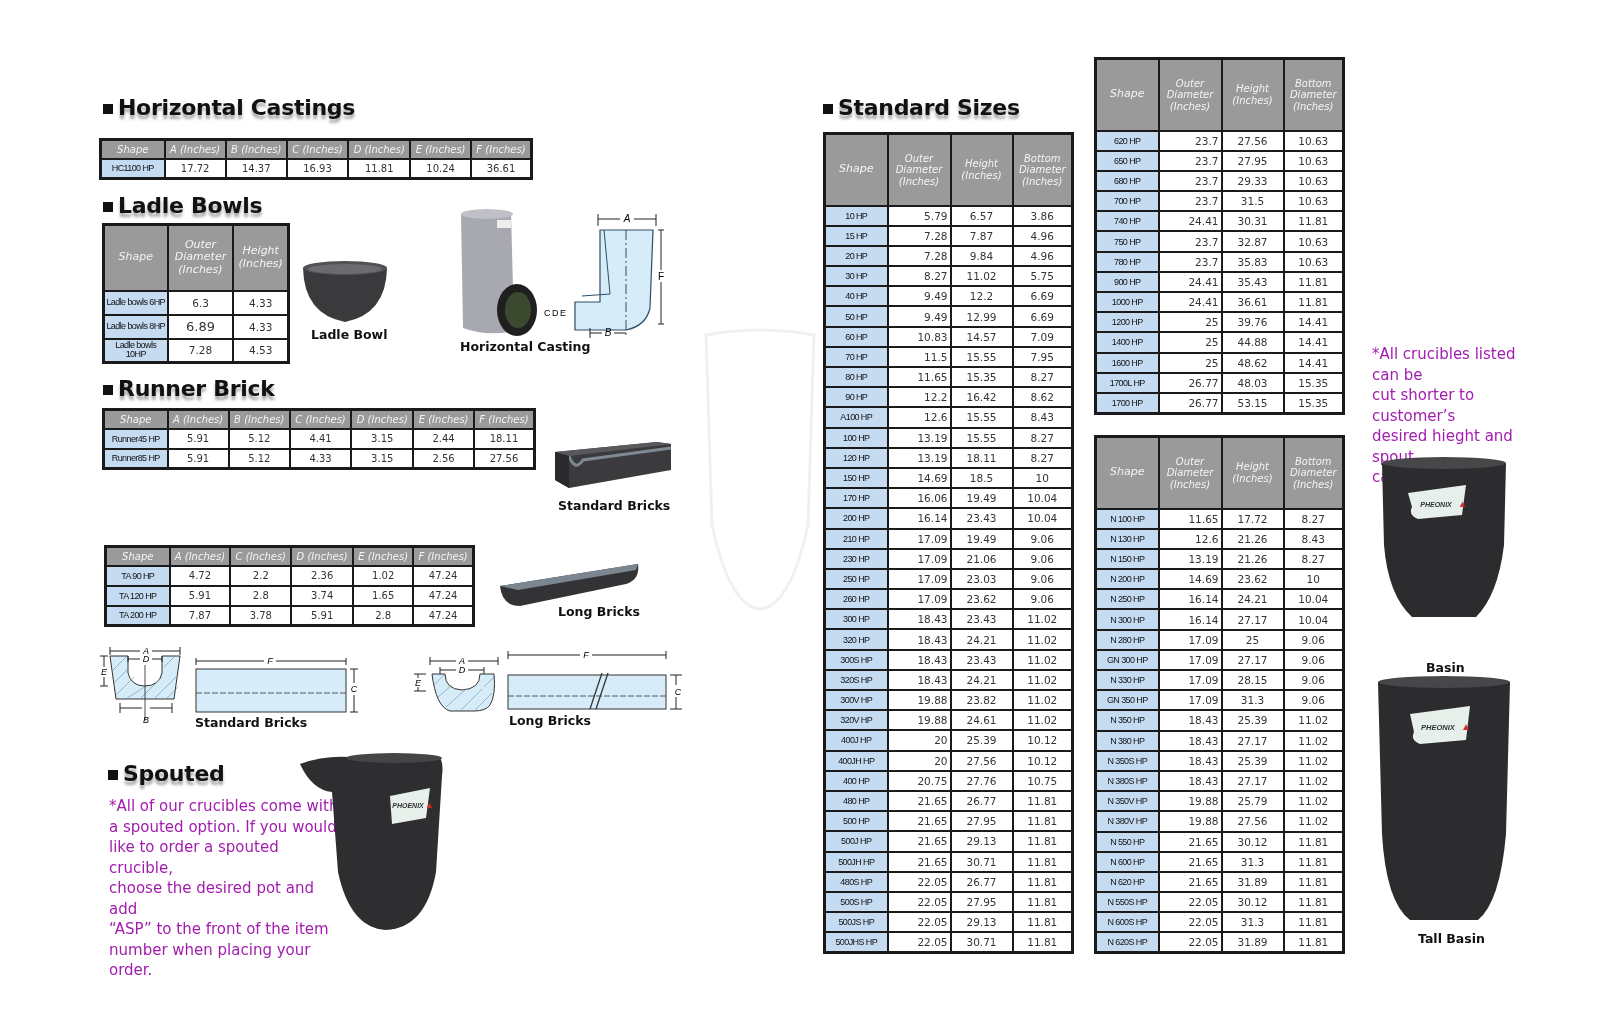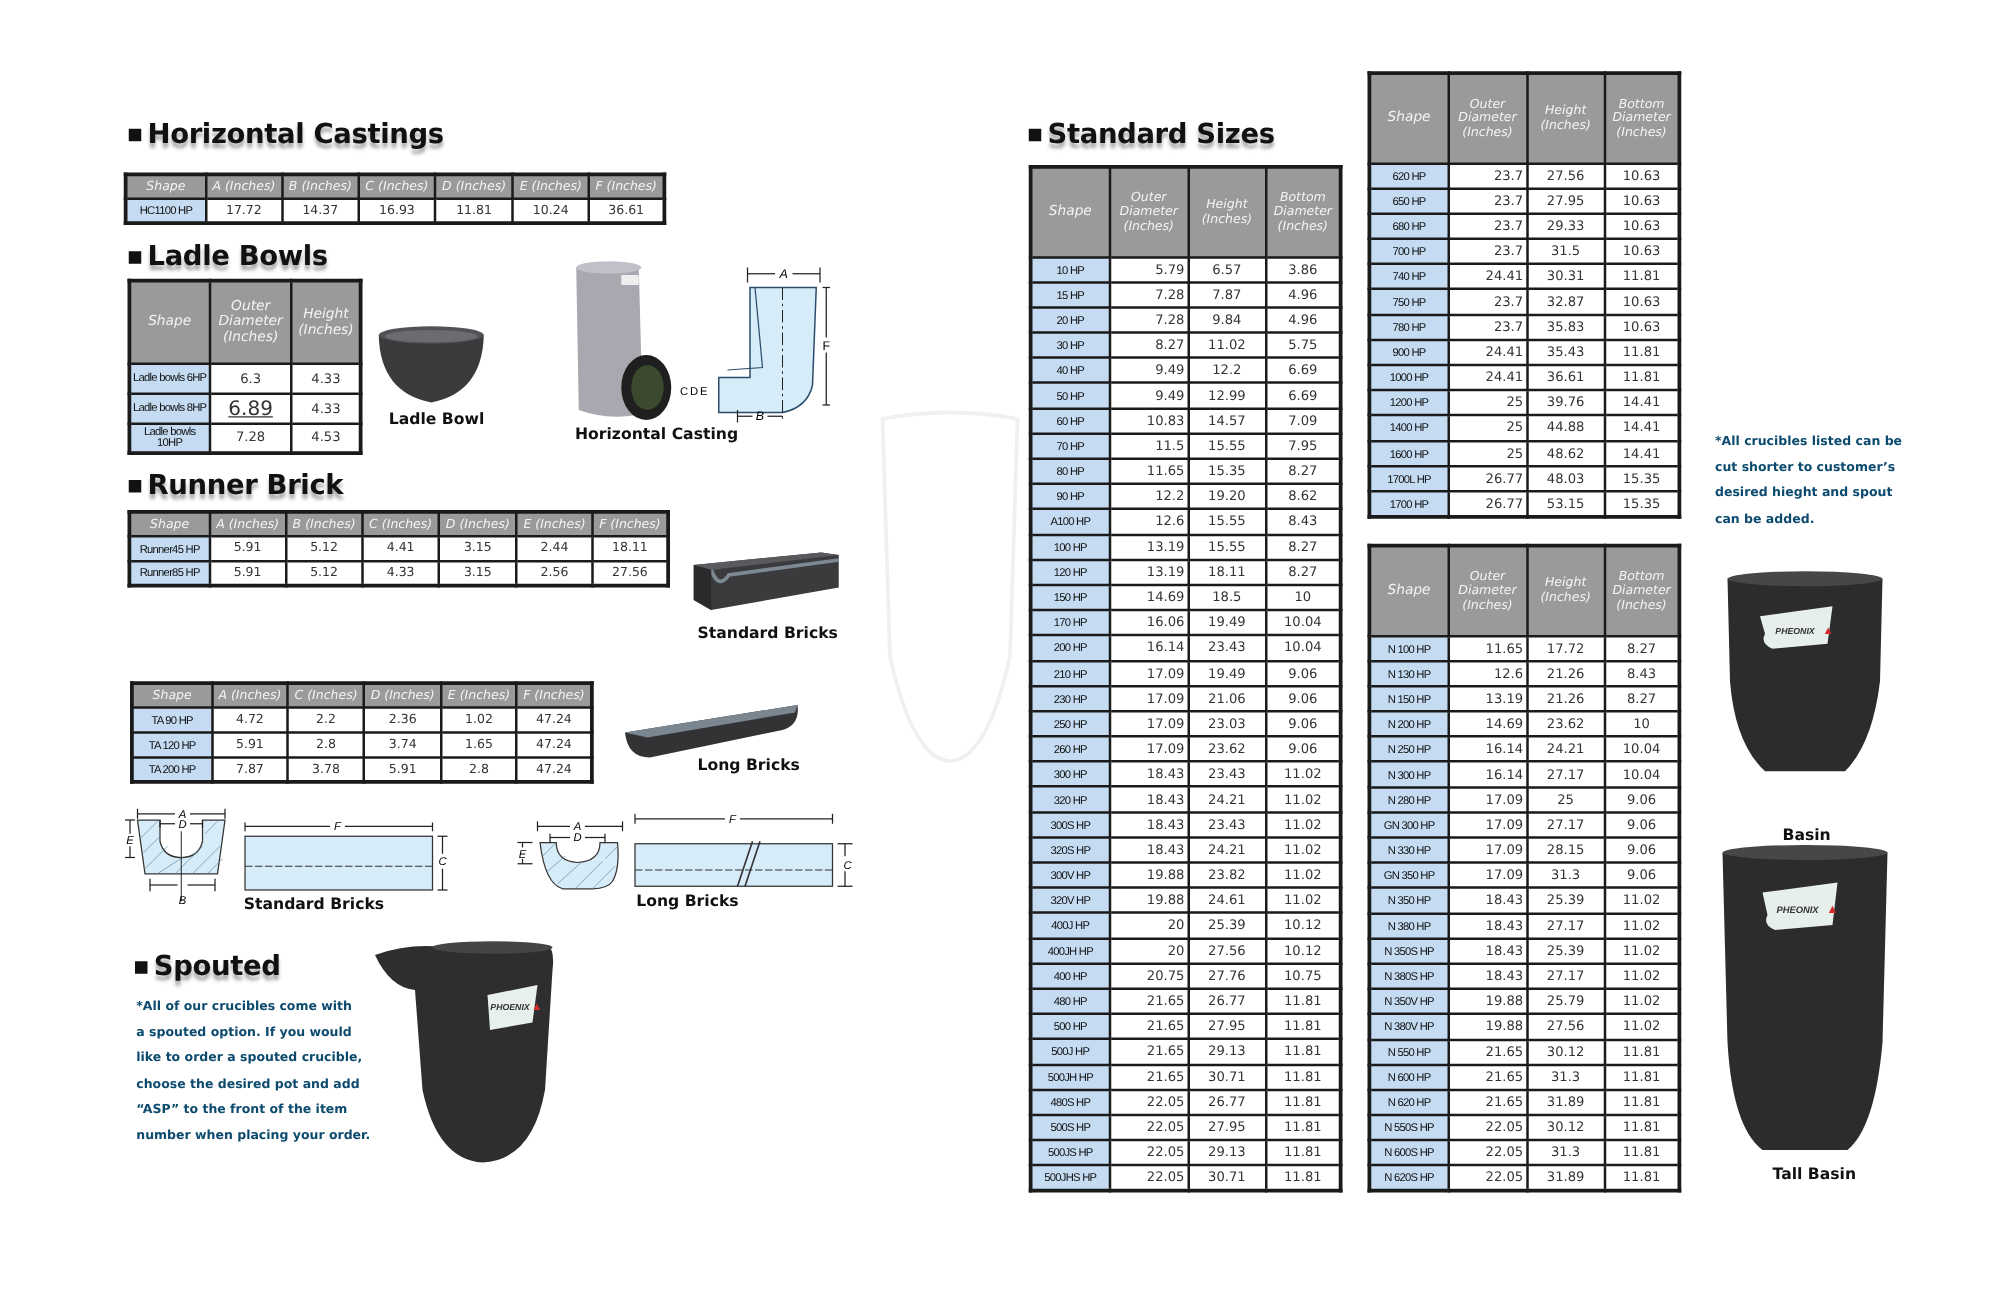--- a/index.html
+++ b/index.html
@@ -26,21 +26,21 @@
   
   .t-small th { font-size: 10px; height: 19px; }
   .t-small td { font-size: 10px; height: 20px; }
   .t-small td.shape { font-size: 9px; }
   
   .t-big th { font-size: 10px; height: 72px; }
   .t-big td { font-size: 10.5px; height: 20.2px; }
   .t-big td.shape { font-size: 9px; }
   .t-big td.od { text-align: right; padding-right: 2px; }
   .caption { position: absolute; font-family: "DejaVu Sans", sans-serif; font-weight: bold; font-size: 12.5px; color: #111; white-space: nowrap; }
-  .note { position: absolute; font-family: "DejaVu Sans", sans-serif; font-weight: bold; font-size: 10px; color: #0c4a6e; line-height: 20.5px; }
+  .note { position: absolute; font-family: "DejaVu Sans", sans-serif; font-weight: normal; font-size: 15px; color: #a21caf; line-height: 20.5px; }
   svg { position: absolute; overflow: visible; }
 </style>
 </head>
 <body>
 
 <div class="sec-title" style="left:103px;top:95px;"><span class="bullet"></span><span>Horizontal Castings</span></div>
 
 <table class="spec t-small" style="left:99px;top:138px;width:434px;">
   <thead>
       <tr>
@@ -77,21 +77,21 @@
   </tr>
     </thead>
   <tbody>
       <tr>
         <td class="shape" style="font-size: 9px; line-height: 1; height: 16px;">Ladle bowls 6HP</td>
         <td style="font-size: 10.5px; height: 24px;">6.3</td>
         <td style="font-size: 10.5px; height: 24px;">4.33</td>
       </tr>
       <tr>
         <td class="shape" style="font-size: 9px; line-height: 1; height: 24px;">Ladle bowls 8HP</td>
-        <td style="font-size: 16px; height: 24px; text-decoration: underline;">6.89</td>
+        <td style="font-size: 13px; height: 24px;">6.89</td>
         <td style="font-size: 10.5px; height: 24px;">4.33</td>
       </tr>
       <tr>
         <td class="shape" style="font-size: 9px; line-height: 1; height: 24px;">Ladle bowls 10HP</td>
         <td style="font-size: 10.5px; height: 24px;">7.28</td>
         <td style="font-size: 10.5px; height: 24px; margin-left: 31px;">4.53</td>
       </tr>
     </tbody>
 </table>
 
@@ -396,21 +396,21 @@
       </tr>
       <tr>
         <td class="shape">80 HP</td>
         <td class="od">11.65</td>
         <td>15.35</td>
         <td>8.27</td>
       </tr>
       <tr>
         <td class="shape">90 HP</td>
         <td class="od">12.2</td>
-        <td>19.20</td>
+        <td>16.42</td>
         <td>8.62</td>
       </tr>
       <tr>
         <td class="shape">A100 HP</td>
         <td class="od">12.6</td>
         <td>15.55</td>
         <td>8.43</td>
       </tr>
       <tr>
         <td class="shape">100 HP</td>

